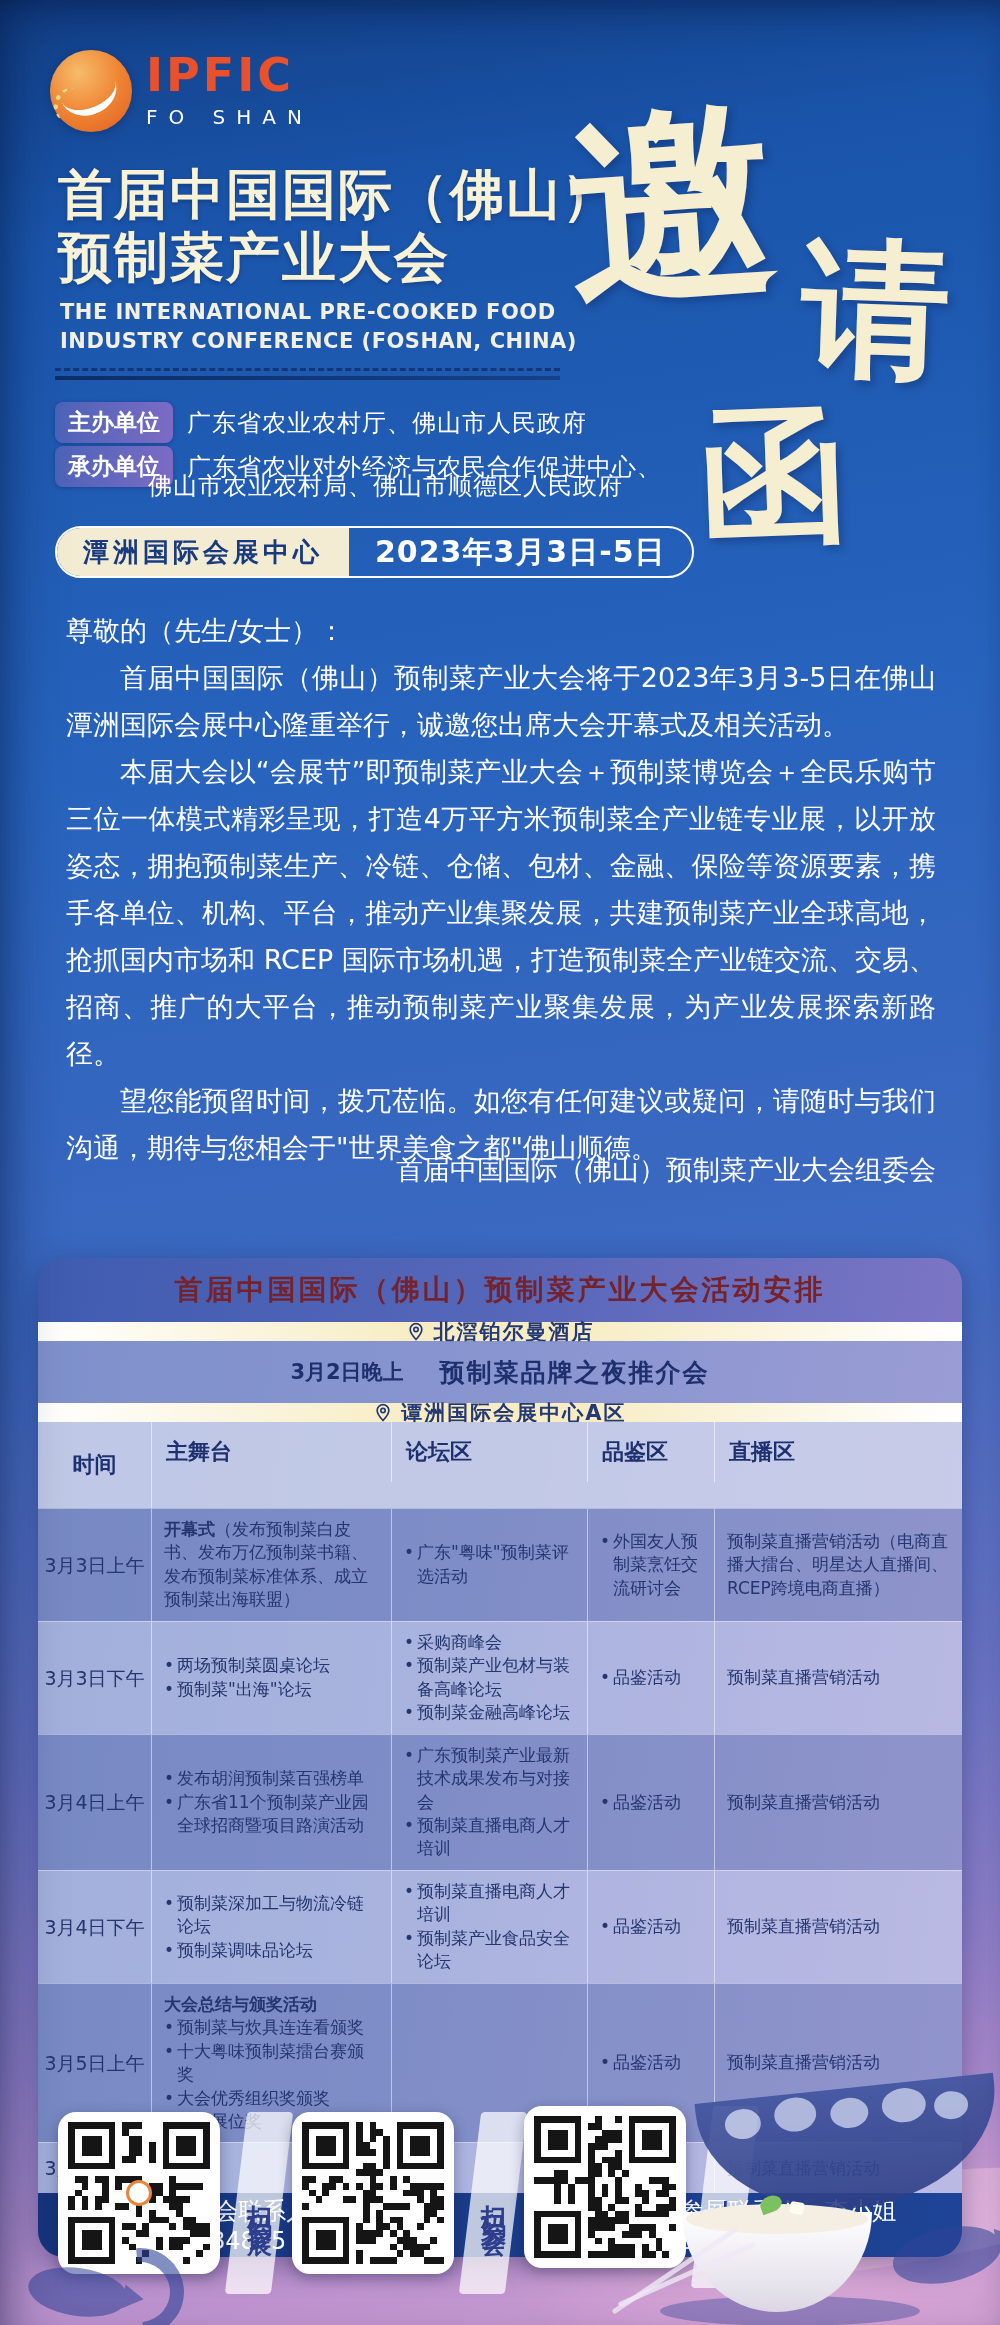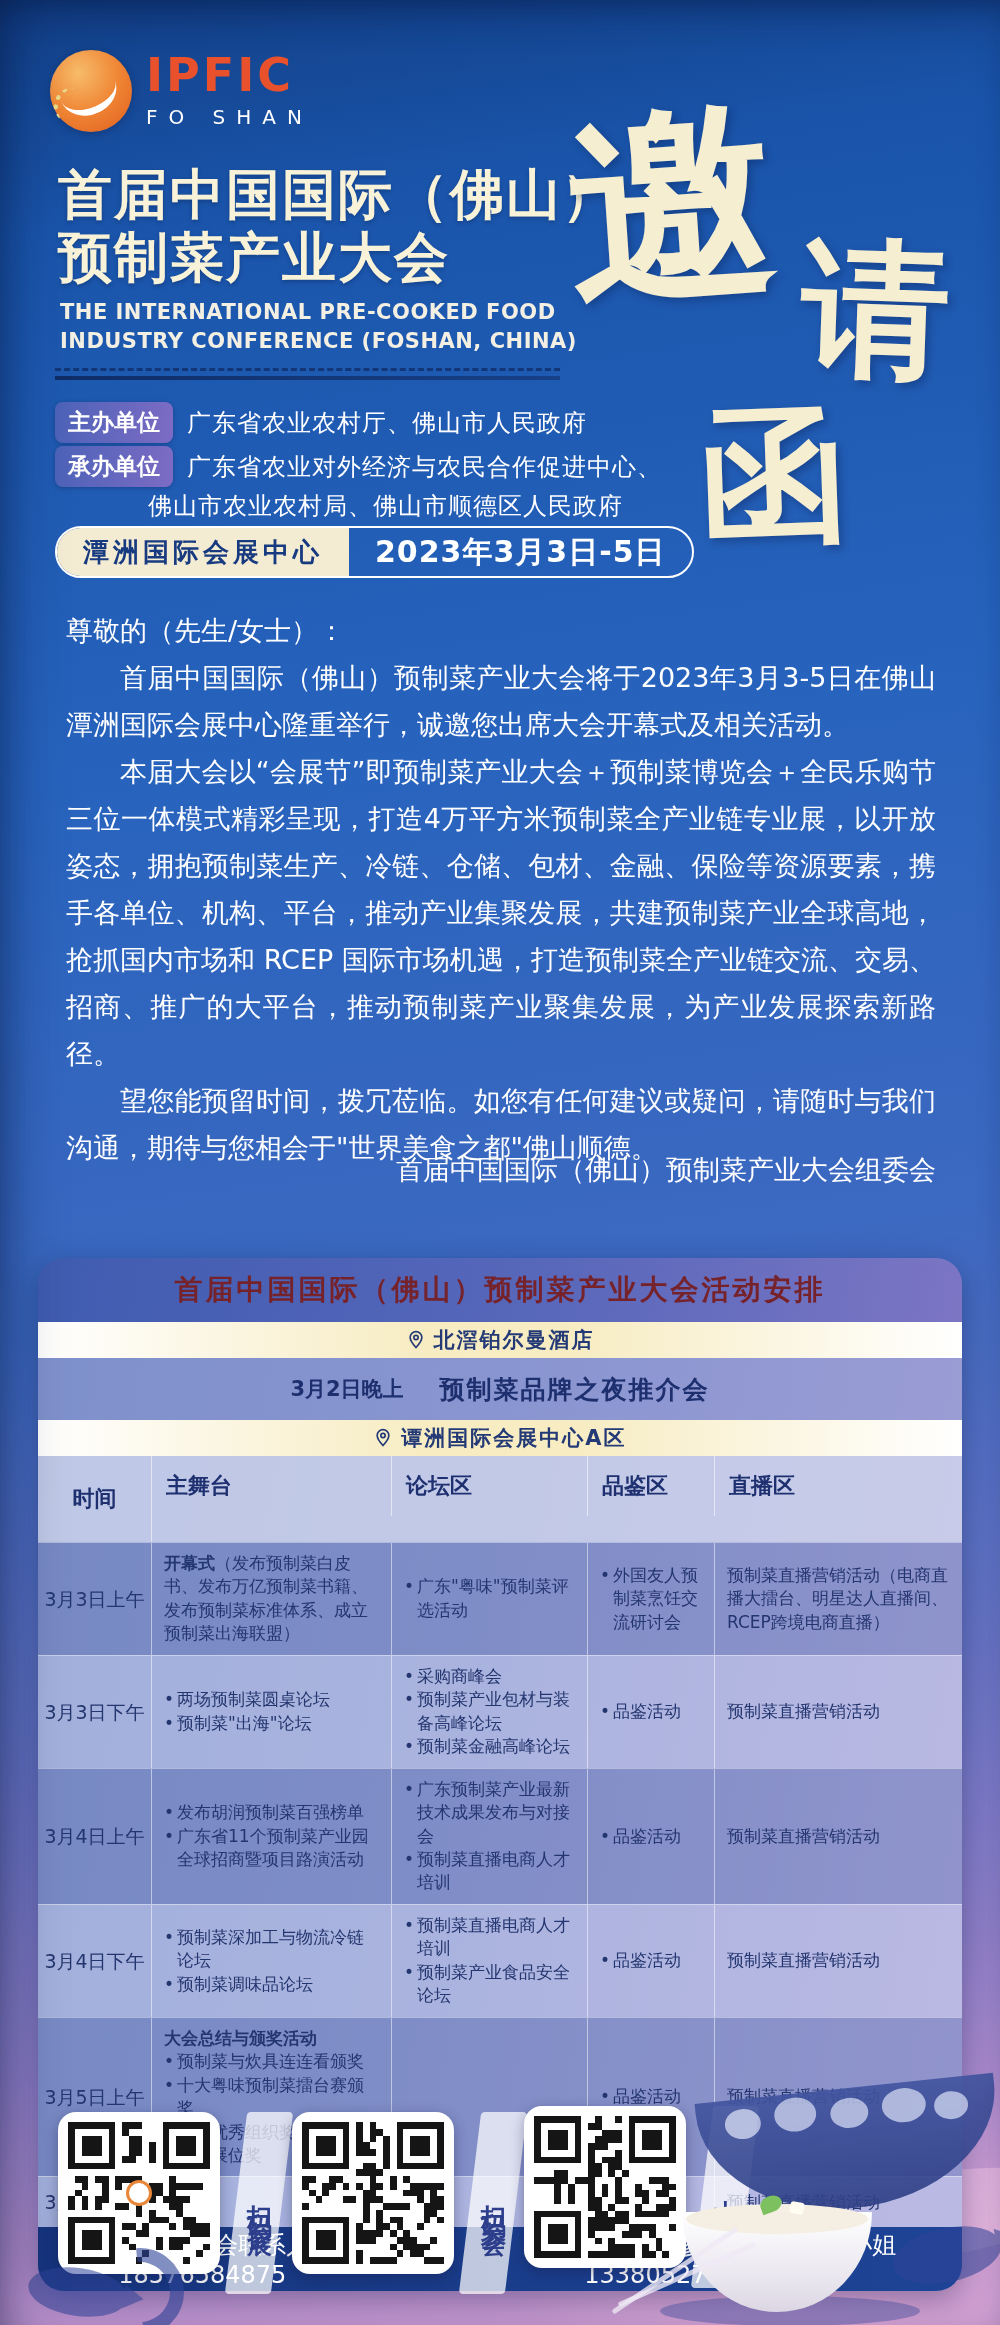--- a/index.html
+++ b/index.html
@@ -57,21 +57,21 @@
   .letter p{margin:0;text-indent:2em;}
   .letter p.salutation{text-indent:0;}
   .sig{right:64px;top:1146px;text-align:right;color:#fff;font-size:27px;line-height:1.8;}
 
   
   .panel{left:38px;top:1258px;width:924px;border-radius:26px;overflow:hidden;
     background:linear-gradient(100deg,#3f5cb0 0%,#5767ba 45%,#8a7bc8 100%);
     box-shadow:0 8px 30px rgba(10,20,60,.35);display:flex;flex-direction:column;}
   .panel-title{height:64px;display:flex;align-items:center;justify-content:center;
     color:#76222a;font-weight:bold;font-size:28px;letter-spacing:3px;}
-  .loc-bar{height:36px;display:flex;align-items:center;justify-content:center;gap:8px;
+  .loc-bar{height:19px;display:flex;align-items:center;justify-content:center;gap:8px;
     background:linear-gradient(90deg,#ffffff 0%,#f7ecc2 42%,#f7ecc2 58%,#ffffff 100%);
     color:#243a77;font-weight:bold;font-size:21px;letter-spacing:2px;}
   .pin{width:20px;height:20px;}
   .pre-row{height:62px;display:flex;align-items:center;justify-content:center;gap:36px;
     background:rgba(178,188,226,.55);}
   .pre-time{color:#1d2f6e;font-size:21px;font-weight:bold;}
   .pre-name{color:#1d2f6e;font-size:25px;font-weight:bold;letter-spacing:2px;}
 
   .thead,.trow{display:grid;grid-template-columns:114px 240px 196px 127px 247px;}
   .thead{background:rgba(213,218,239,.85);}
@@ -167,21 +167,21 @@
   <div class="abs inv-char inv-3">函</div>
 
   <div class="abs org-row" style="top:402px;">
     <span class="badge">主办单位</span>
     <span class="org-val">广东省农业农村厅、佛山市人民政府</span>
   </div>
   <div class="abs org-row" style="top:446px;">
     <span class="badge">承办单位</span>
     <span class="org-val">广东省农业对外经济与农民合作促进中心、</span>
   </div>
-  <div class="abs org-val2" style="top:490px;">佛山市农业农村局、佛山市顺德区人民政府</div>
+  <div class="abs org-val2" style="top:470px;">佛山市农业农村局、佛山市顺德区人民政府</div>
 
   <div class="abs venue-pill">
     <div class="venue-left">潭洲国际会展中心</div>
     <div class="venue-right">2023年3月3日-5日</div>
   </div>
 
   <div class="abs letter">
     <p class="salutation">尊敬的（先生/女士）：</p>
     <p>首届中国国际（佛山）预制菜产业大会将于2023年3月3-5日在佛山潭洲国际会展中心隆重举行，诚邀您出席大会开幕式及相关活动。</p>
     <p>本届大会以“会展节”即预制菜产业大会＋预制菜博览会＋全民乐购节三位一体模式精彩呈现，打造4万平方米预制菜全产业链专业展，以开放姿态，拥抱预制菜生产、冷链、仓储、包材、金融、保险等资源要素，携手各单位、机构、平台，推动产业集聚发展，共建预制菜产业全球高地，抢抓国内市场和 RCEP 国际市场机遇，打造预制菜全产业链交流、交易、招商、推广的大平台，推动预制菜产业聚集发展，为产业发展探索新路径。</p>

